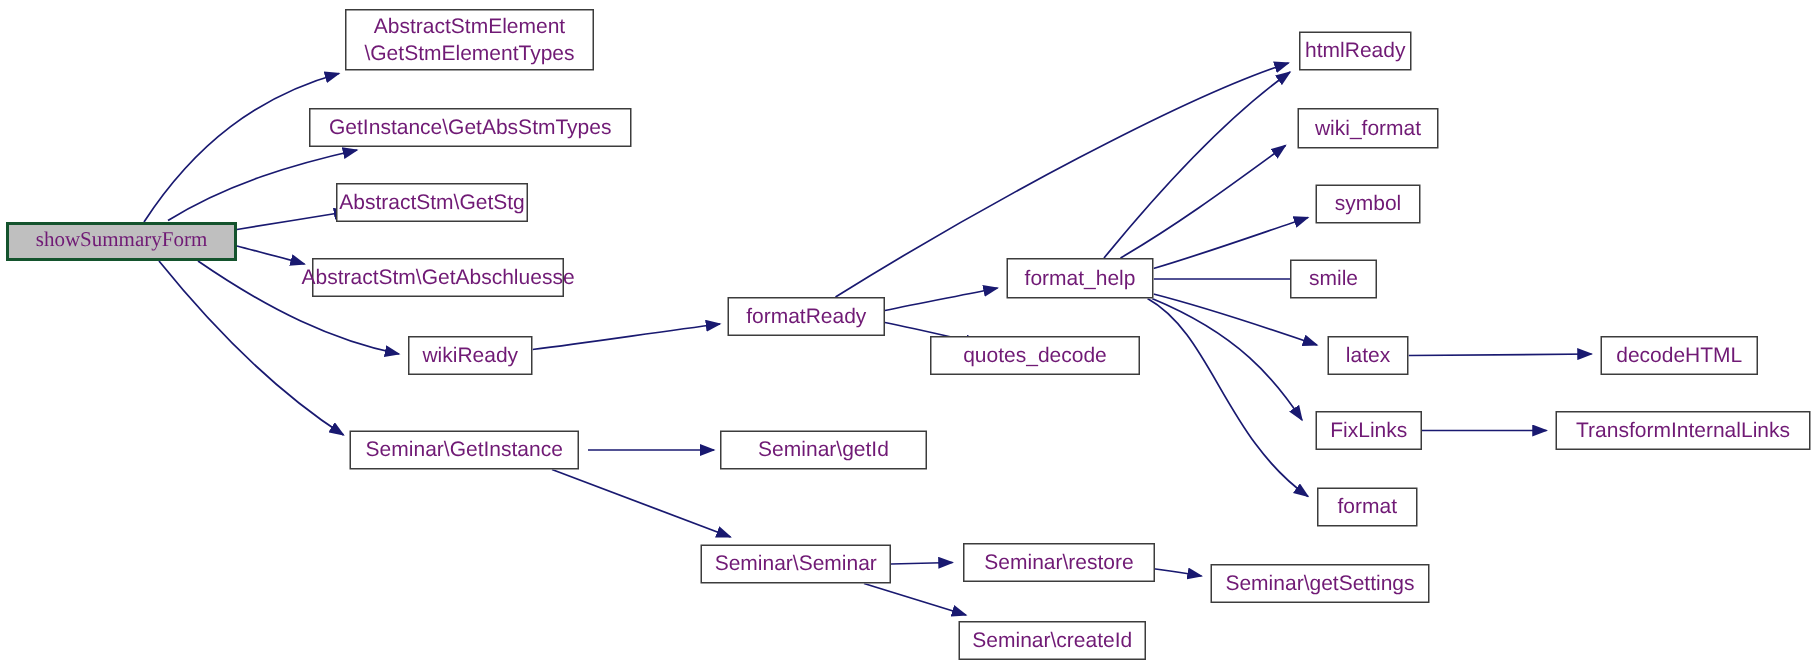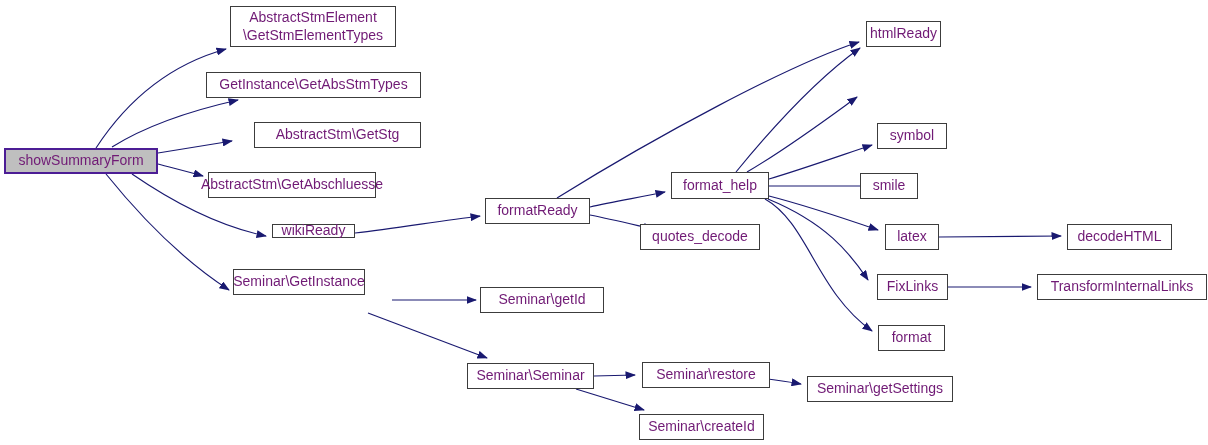--- a/index.html
+++ b/index.html
@@ -32,21 +32,22 @@
     line-height: 1.25;
     display: flex;
     align-items: center;
     justify-content: center;
     text-align: center;
     white-space: pre-line;
     cursor: pointer;
   }
   .node.root {
     background: #bfbfbf;
-    border: 2px solid #4c1d95;
+    border: 2px solid #14532d;
+    font-family: Liberation Serif, serif;
   }
   .edge {
     fill: none;
     stroke: #191970;
     stroke-width: 1.15;
   }
 </style>
 </head>
 <body>
 
@@ -84,44 +85,45 @@
     <path class="edge" marker-end="url(#arrow)" d="M 760,378 C 776,380 790,382 801,384"></path>
   </svg>
 
   <div class="node root" style="left:4px;top:148px;width:154px;height:26px">showSummaryForm</div>
 
   <div class="node" style="left:230px;top:6px;width:166px;height:41px">AbstractStmElement
 \GetStmElementTypes</div>
 
   <div class="node" style="left:206px;top:72px;width:215px;height:26px">GetInstance\GetAbsStmTypes</div>
 
-  <div class="node" style="left:254px;top:122px;width:167px;height:26px">AbstractStm\GetStg</div>
+  <div class="node" style="left:224px;top:122px;width:128px;height:26px">AbstractStm\GetStg</div>
 
   <div class="node" style="left:208px;top:172px;width:168px;height:26px">AbstractStm\GetAbschluesse</div>
 
-  <div class="node" style="left:272px;top:224px;width:83px;height:14px">wikiReady</div>
+  <div class="node" style="left:272px;top:224px;width:83px;height:26px">wikiReady</div>
 
-  <div class="node" style="left:233px;top:269px;width:132px;height:26px">Seminar\GetInstance</div>
+  <div class="node" style="left:233px;top:287px;width:153px;height:26px">Seminar\GetInstance</div>
 
   <div class="node" style="left:485px;top:198px;width:105px;height:26px">formatReady</div>
 
-  <div class="node" style="left:480px;top:287px;width:124px;height:26px">Seminar\getId</div>
+  <div class="node" style="left:480px;top:287px;width:138px;height:26px">Seminar\getId</div>
 
   <div class="node" style="left:467px;top:363px;width:127px;height:26px">Seminar\Seminar</div>
 
   <div class="node" style="left:671px;top:172px;width:98px;height:27px">format_help</div>
 
-  <div class="node" style="left:640px;top:224px;width:120px;height:26px">quotes_decode</div>
+  <div class="node" style="left:620px;top:224px;width:140px;height:26px">quotes_decode</div>
 
   <div class="node" style="left:642px;top:362px;width:128px;height:26px">Seminar\restore</div>
 
   <div class="node" style="left:639px;top:414px;width:125px;height:26px">Seminar\createId</div>
 
   <div class="node" style="left:866px;top:21px;width:75px;height:26px">htmlReady</div>
 
+  <div class="node" style="left:865px;top:72px;width:94px;height:27px">wiki_format</div>
 
   <div class="node" style="left:877px;top:123px;width:70px;height:26px">symbol</div>
 
   <div class="node" style="left:860px;top:173px;width:58px;height:26px">smile</div>
 
   <div class="node" style="left:885px;top:224px;width:54px;height:26px">latex</div>
 
   <div class="node" style="left:877px;top:274px;width:71px;height:26px">FixLinks</div>
 
   <div class="node" style="left:878px;top:325px;width:67px;height:26px">format</div>

